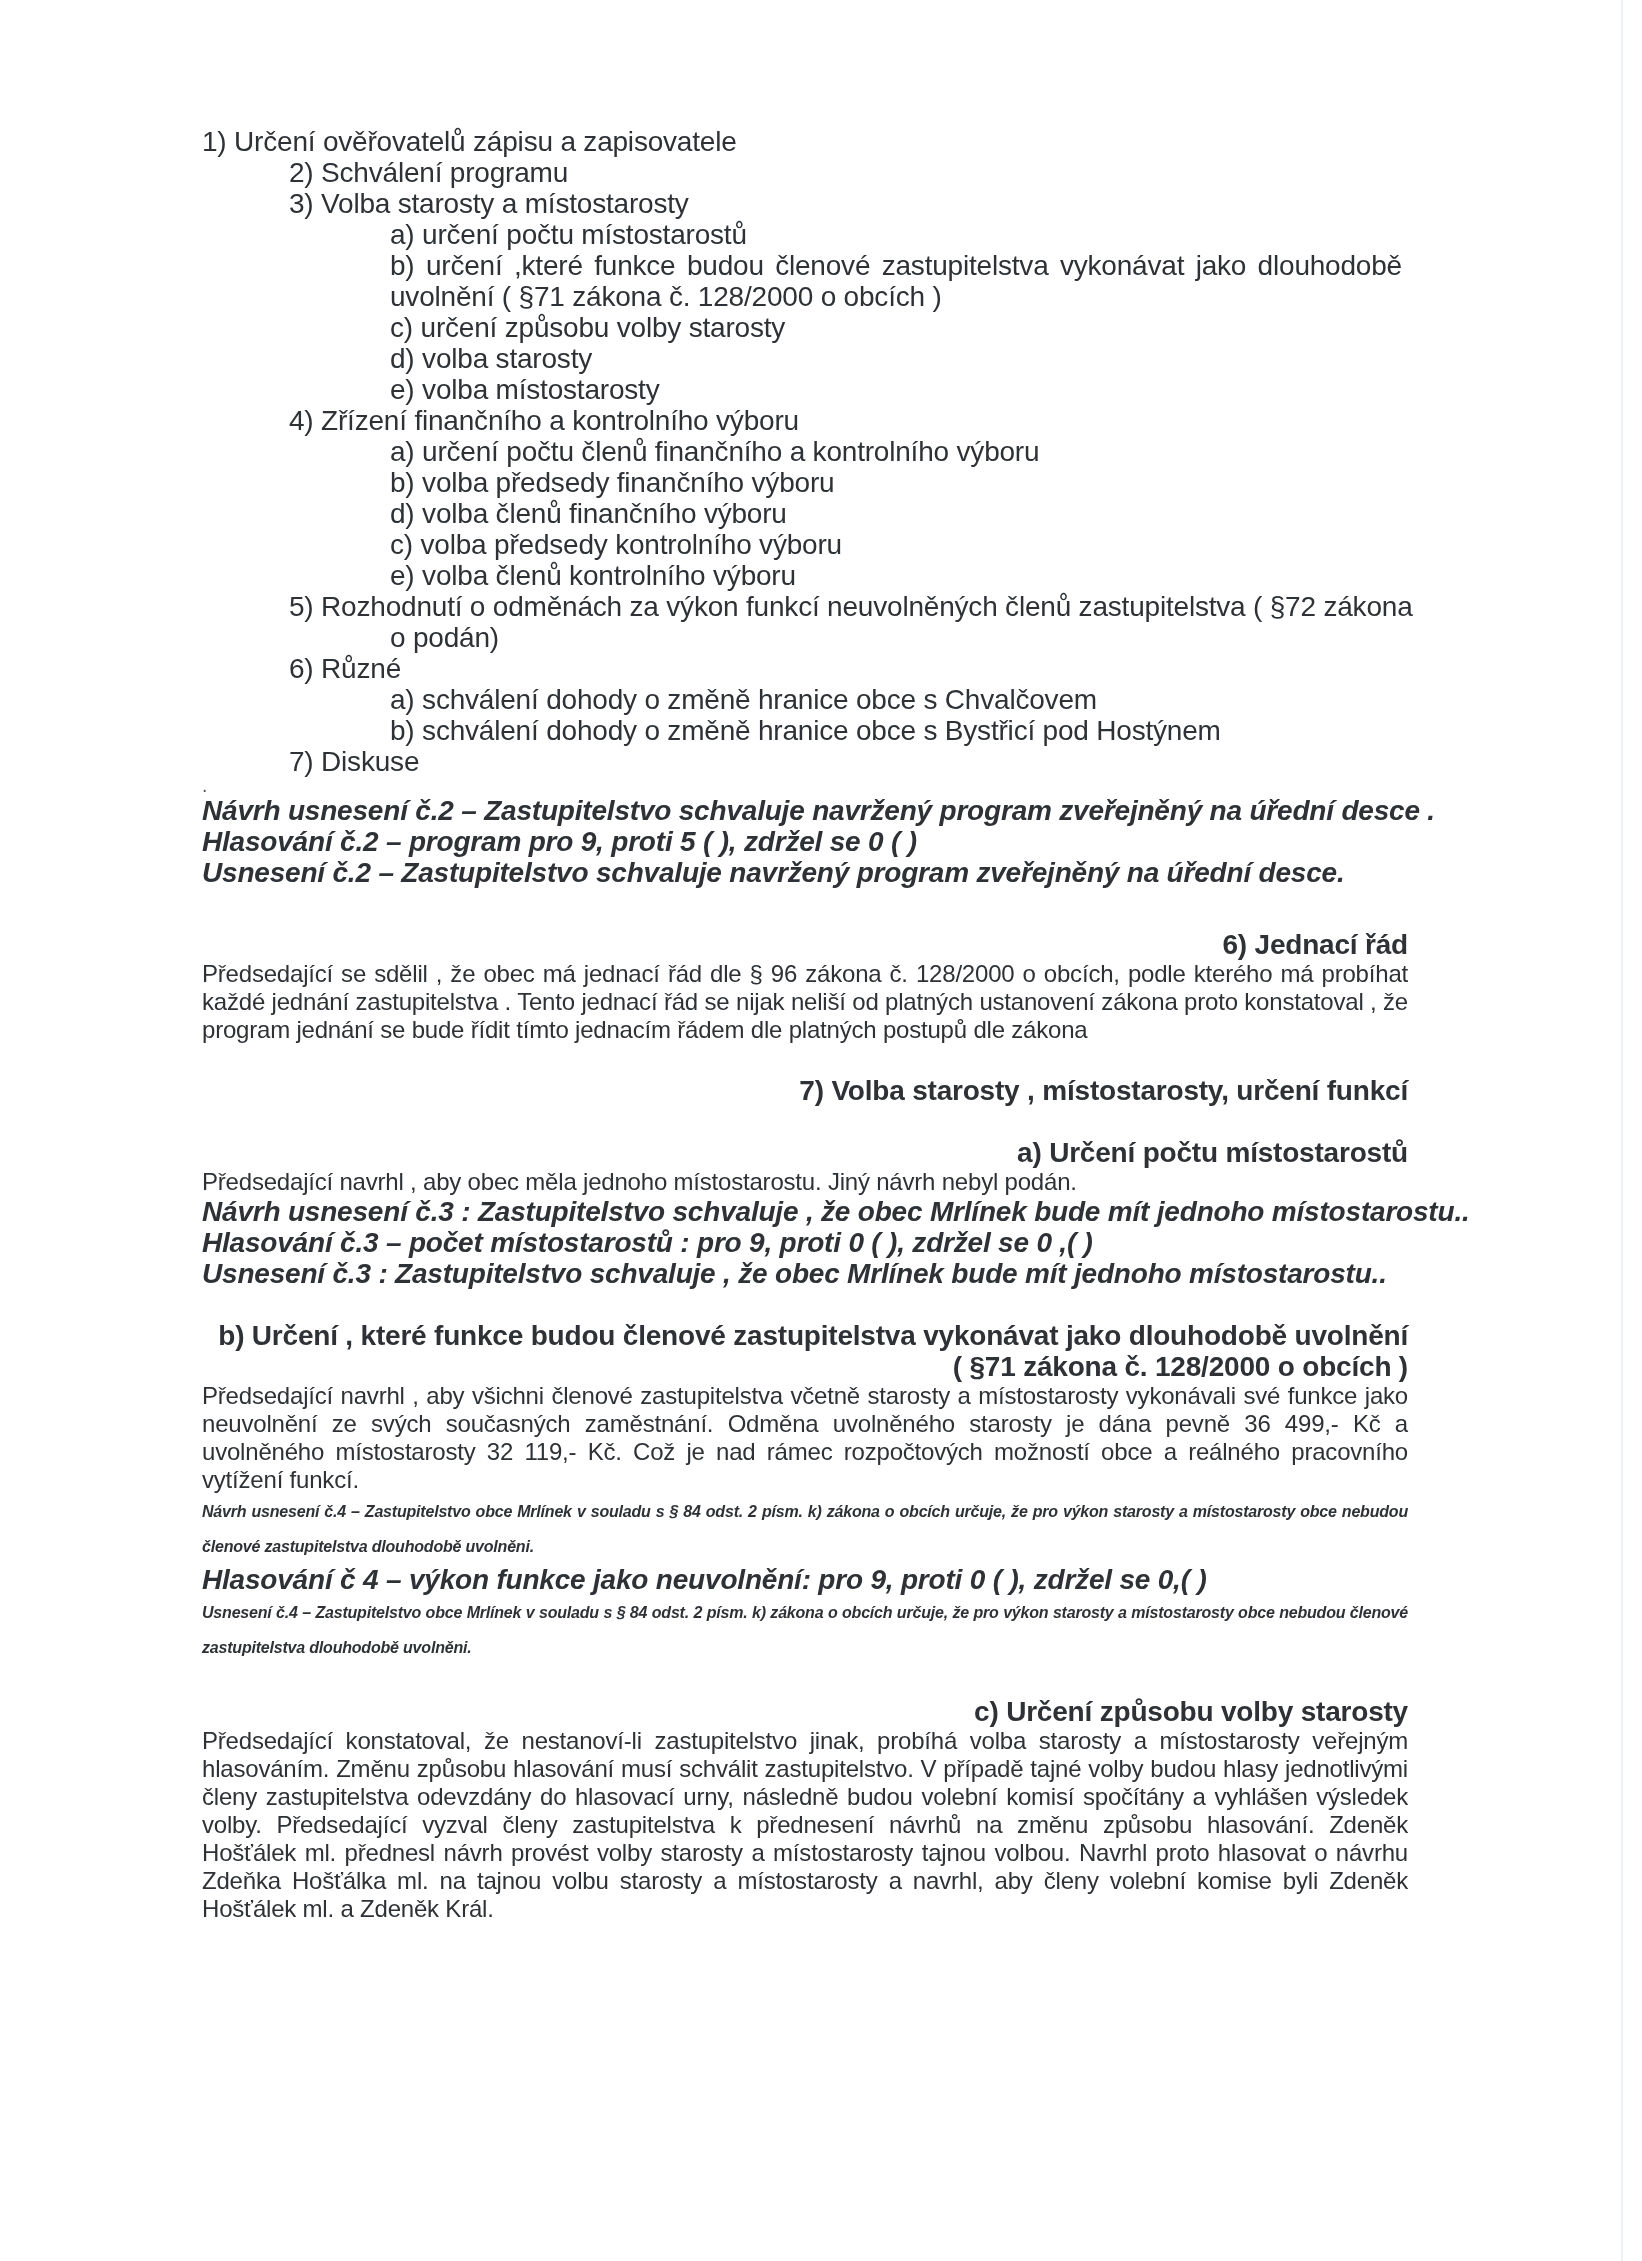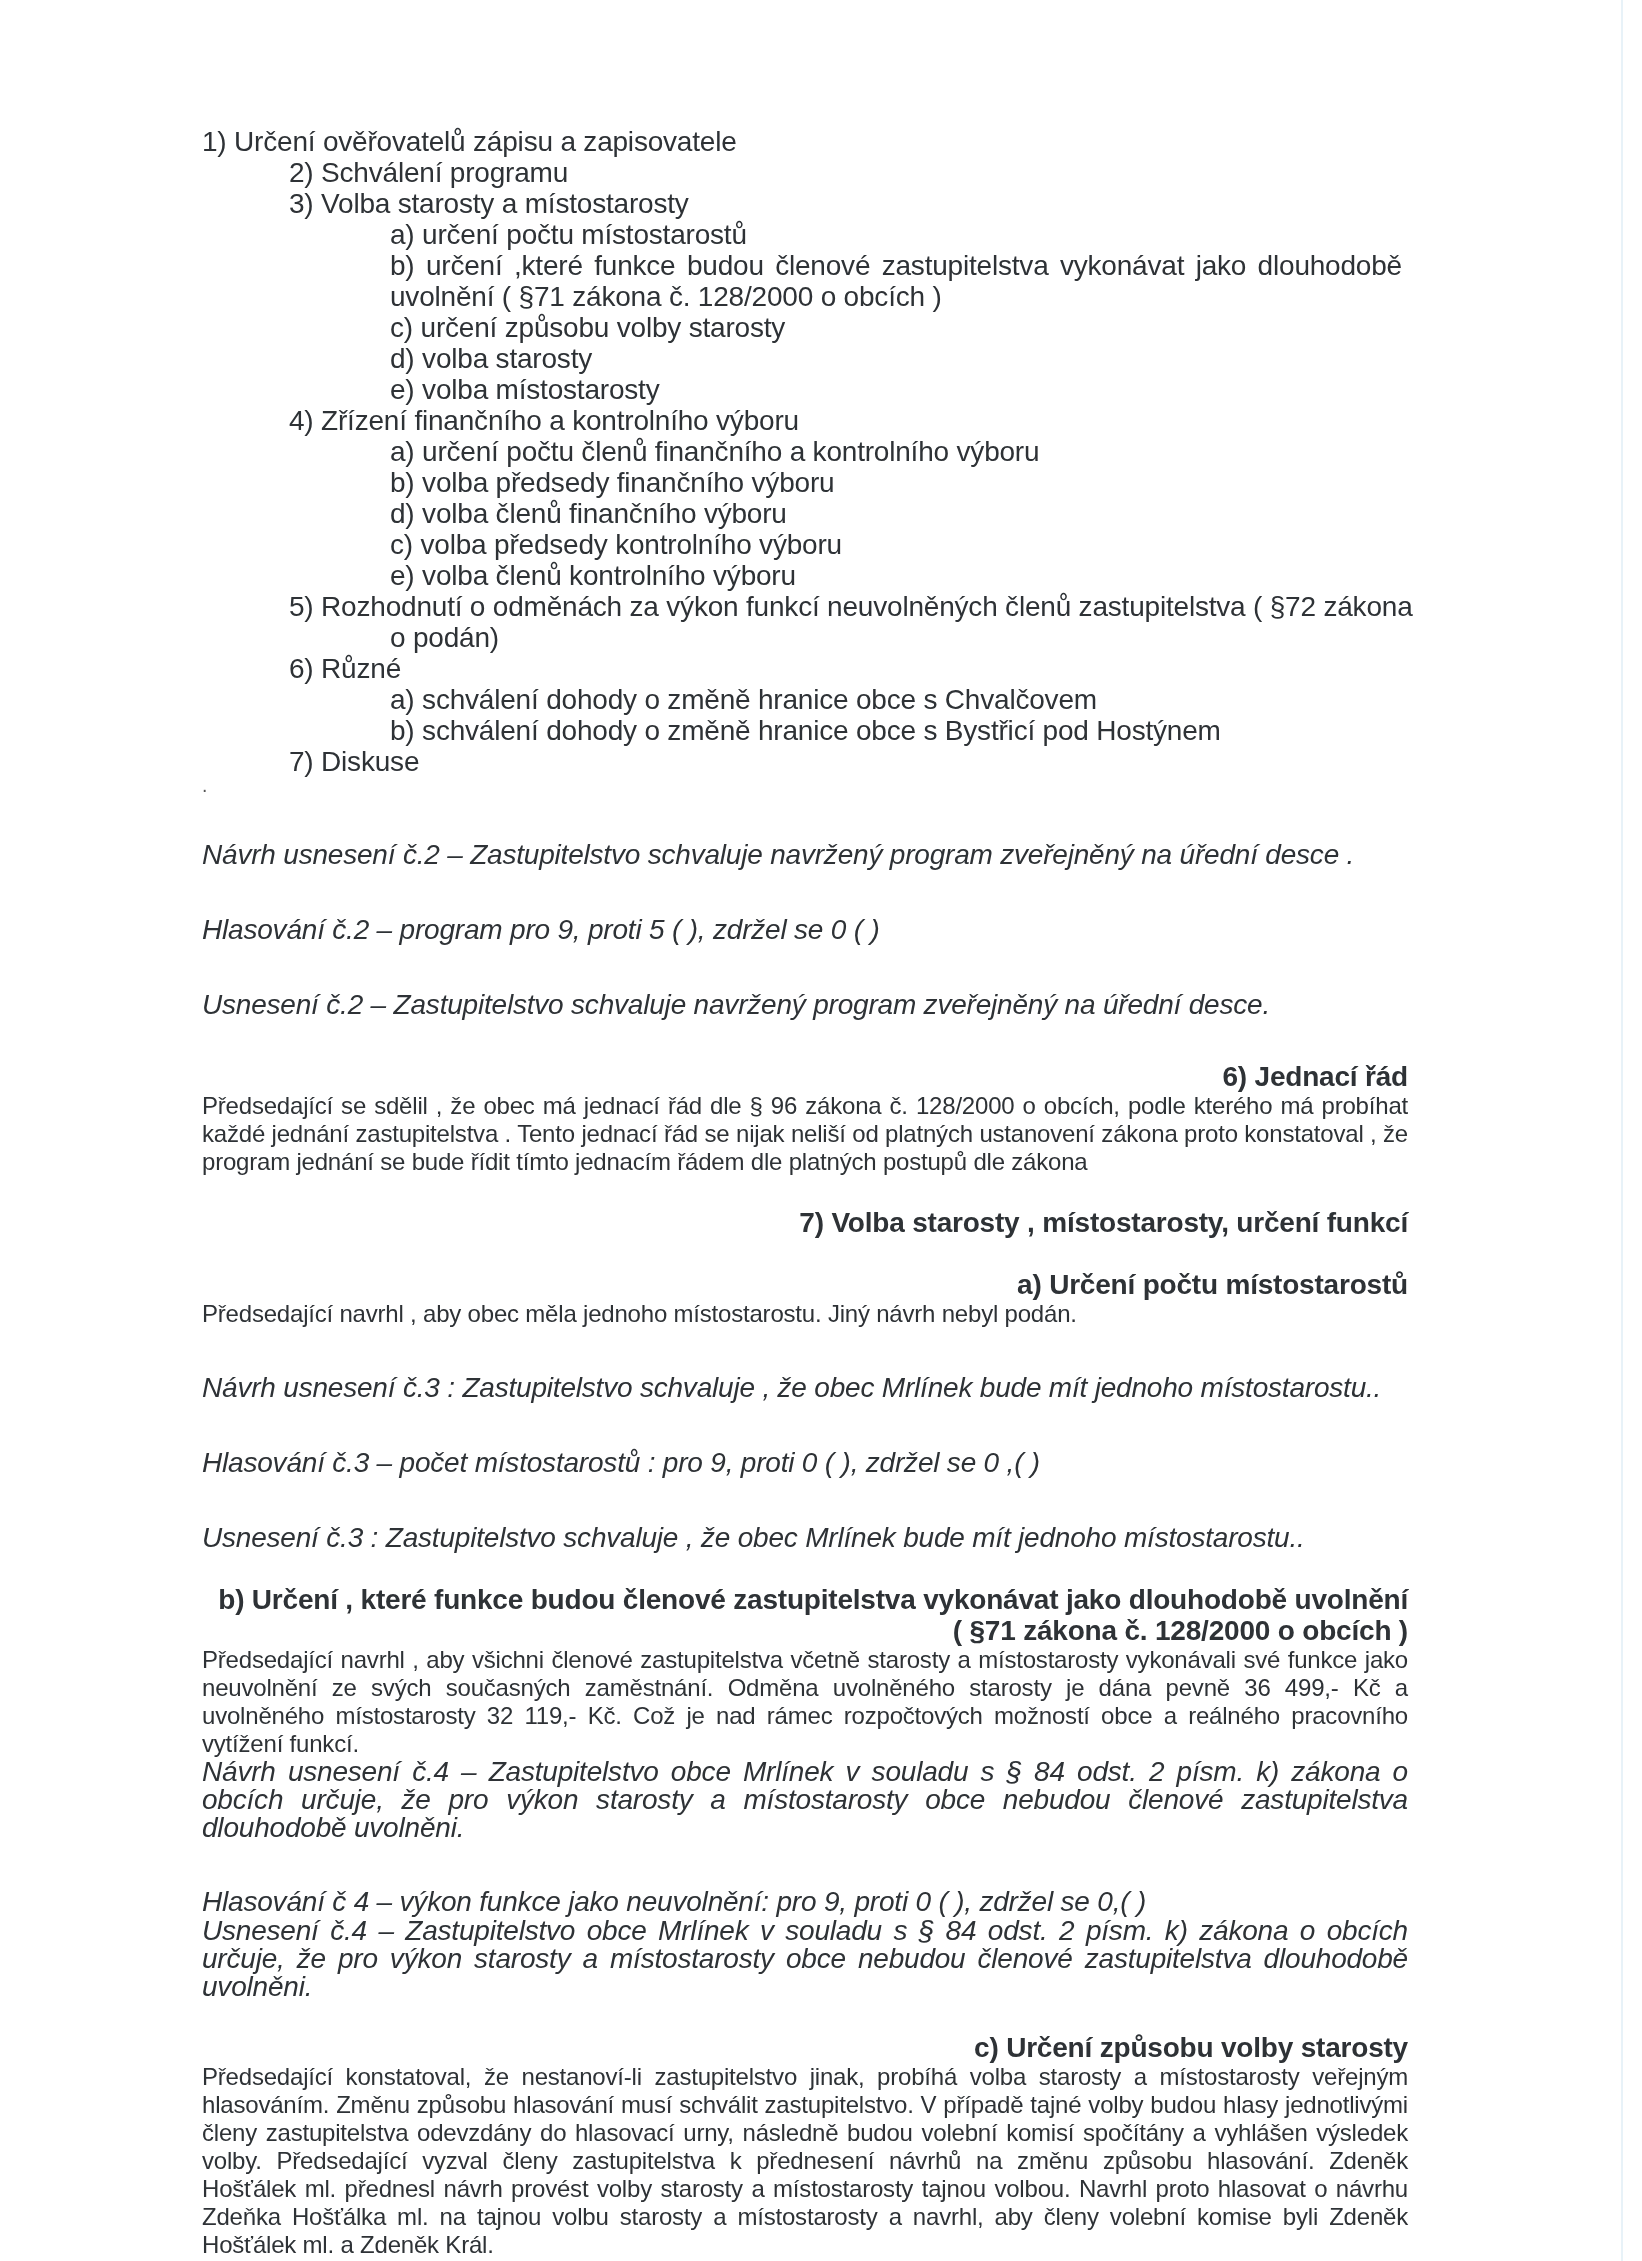--- a/index.html
+++ b/index.html
@@ -7,24 +7,24 @@
       width: 1642px; height: 2261px; position: relative; overflow: hidden;
       font-family: "Liberation Sans", sans-serif;
       color: #2e3236;
     }
     .page { position: absolute; left: 202px; top: 126px; width: 1206px; }
     .line { font-size: 28px; line-height: 31px; white-space: nowrap; letter-spacing: -0.2px; }
     .l1 { padding-left: 0; }
     .l2 { padding-left: 87px; }
     .l3 { padding-left: 188px; }
     .wrap3 { padding-left: 188px; white-space: normal; text-align: justify; width: 1012px; }
-    .bi { font-weight: normal; font-style: italic; margin-top: 44px; }
+    .bi { font-weight: bold; font-style: italic; }
     .b { font-weight: bold; text-align: right; }
     .para { font-size: 24px; line-height: 28px; text-align: justify; letter-spacing: -0.2px; }
-    .para-bi { font-size: 28px; line-height: 28px; text-align: justify; font-weight: normal; font-style: italic; letter-spacing: -0.2px; }
+    .para-bi { font-size: 16px; line-height: 35px; text-align: justify; font-weight: bold; font-style: italic; letter-spacing: -0.2px; }
     .gap-m { height: 31px; }
     .gap-l { height: 41px; }
     .dot { font-size: 19.3px; line-height: 18px; height: 18px; padding-left: 0; color: #555; }
     .right-edge { position: absolute; right: 19.3px; top: 0; width: 1.3px; height: 2261px; background: #e8f2f8; }
   </style>
 </head>
 <body>
 
 <div class="right-edge"></div>
 

